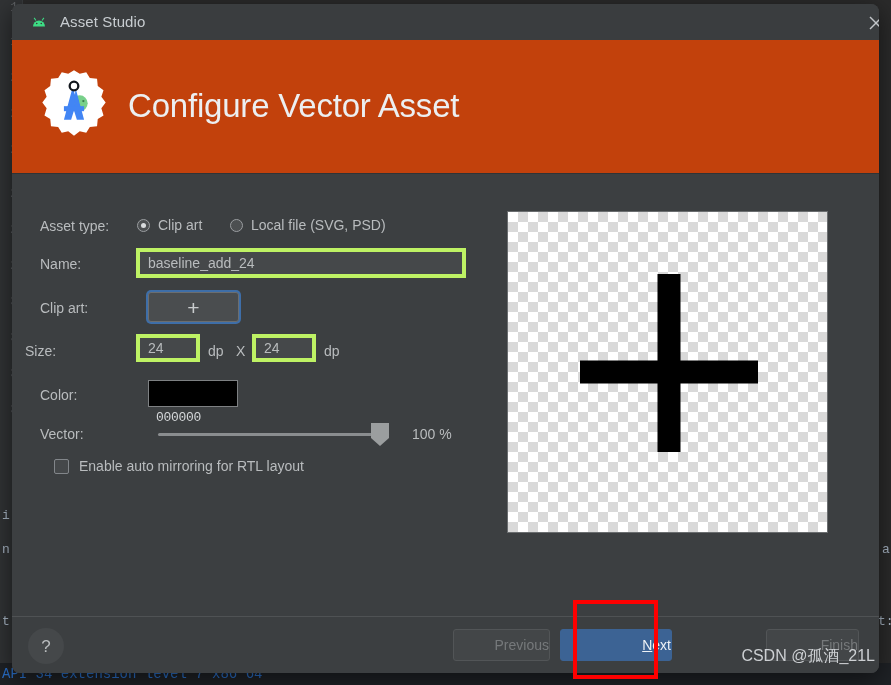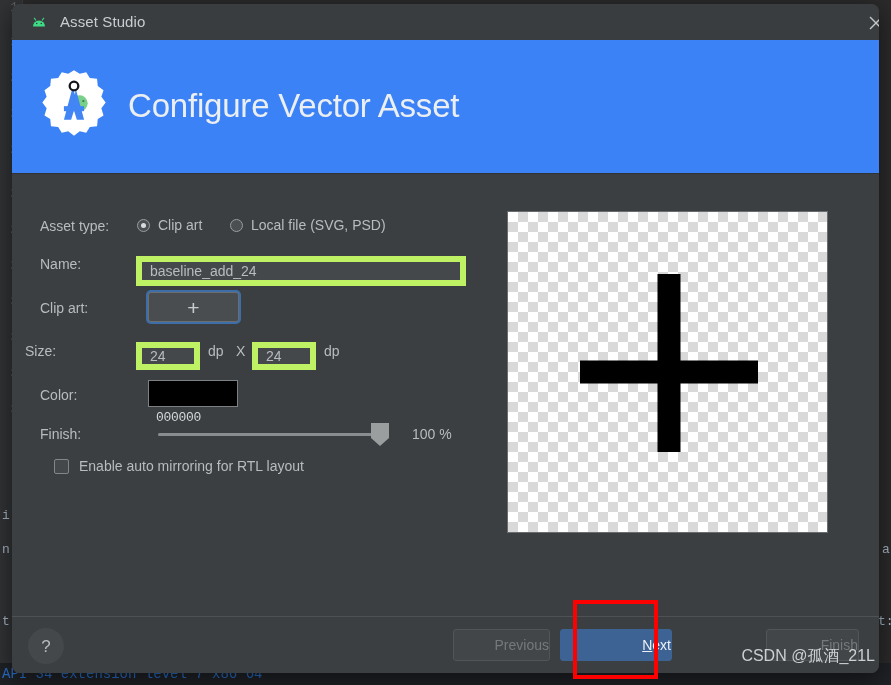--- a/index.html
+++ b/index.html
@@ -92,21 +92,21 @@
     width: 46px; height: 36px;
     cursor: default;
   }
   #close-btn svg { position: absolute; left: 15px; top: 11px; }
 
   
   #header-band {
     position: absolute;
     left: 0; top: 36px;
     width: 867px; height: 133px;
-    background: #3b82f6;
+    background: #c2410c;
     border-bottom: 1px solid #303335;
   }
   #studio-logo {
     position: absolute;
     left: 26px; top: 28px;
     width: 72px; height: 72px;
   }
   #header-title {
     position: absolute;
     left: 116px; top: 47px;
@@ -152,29 +152,28 @@
     font-size: 14px;
     color: #b9bcbe;
     margin-left: 8px;
     white-space: nowrap;
   }
 
   
   .tfield {
     position: absolute;
     background: #45484a;
-    border: 6px solid #bef264;
+    border: 4px solid #bef264;
     box-sizing: border-box;
     color: #b9bcbe;
     font-size: 14px;
     font-family: "Liberation Sans", sans-serif;
     padding: 0 8px;
     display: flex;
     align-items: center;
-    margin-top: 8px;
   }
 
   
   #clipart-btn {
     position: absolute;
     left: 136px; top: 288px;
     width: 91px; height: 30px;
     background: #4a4d4f;
     border: 1px solid #6b6e70;
     border-radius: 3px;
@@ -427,21 +426,21 @@
     <div class="flabel" style="left:196px; top:169px">dp</div>
     <div class="flabel" style="left:224px; top:169px">X</div>
     <div class="tfield" style="left:240px; top:160px; width:64px; height:28px">24</div>
     <div class="flabel" style="left:312px; top:169px">dp</div>
 
     <div class="flabel" style="left:28px; top:213px">Color:</div>
     <div id="color-swatch" style="top:206px">
       <span id="color-value">000000</span>
     </div>
 
-    <div class="flabel" style="left:28px; top:252px">Finish:</div>
+    <div class="flabel" style="left:28px; top:252px">Vector:</div>
     <div id="slider-track" style="top:259px"></div>
     <svg id="slider-thumb" style="top:248px" viewBox="0 0 20 25">
       <path d="M1 1 L19 1 L19 16 L10 24 L1 16 Z" fill="#9b9e9f"></path>
     </svg>
     <div id="opacity-value" style="top:252px">100 %</div>
 
     <div id="mirror-row" style="top:284px">
       <span id="mirror-box"></span>
       <span id="mirror-label">Enable auto mirroring for RTL layout</span>
     </div>

